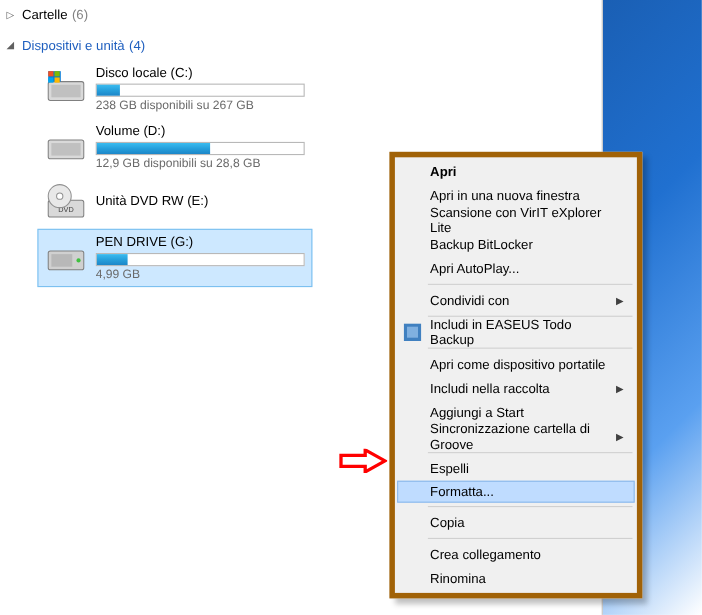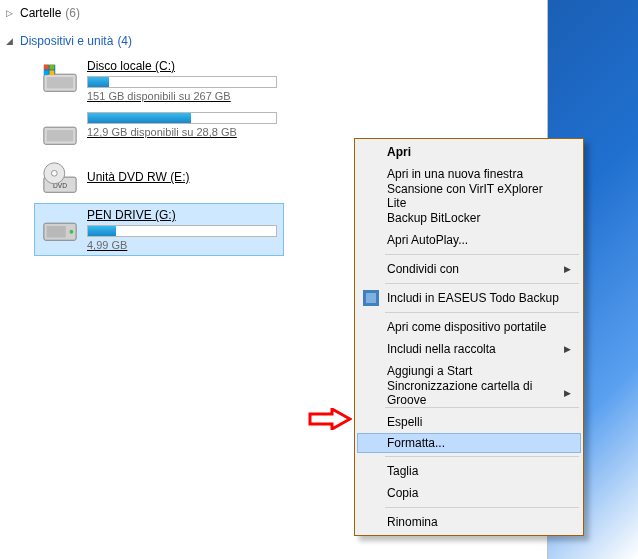--- a/index.html
+++ b/index.html
@@ -5,33 +5,33 @@
 * { margin: 0; padding: 0; box-sizing: border-box; font-family: "Segoe UI", Tahoma, sans-serif; }
 body { width: 638px; height: 559px; background: #fff; position: relative; overflow: hidden; font-size: 12px; }
 .desktop-bg { position: absolute; top: 0; right: 0; width: 90px; height: 559px;
   background: linear-gradient(135deg, #1a5fb4 0%, #2070d0 35%, #5aa0f0 70%, #fff 100%); }
 .explorer { position: absolute; top: 0; left: 0; width: 548px; height: 559px; background: #fff; border-right: 1px solid #c0c0c0; }
 .tree-group { padding: 4px 6px 6px 6px; }
 .tree-row { display: flex; align-items: center; gap: 4px; padding: 2px 0; color: #000; font-size: 12px; }
 .arrow { width: 10px; color: #606060; font-size: 9px; display: inline-block; }
 .count { color: #808080; }
 .blue-link { color: #1f5fbf; }
-.drives { padding: 4px 12px 0 28px; text-decoration: underline; }
+.drives { padding: 4px 12px 0 28px; }
 .drive-area { display: flex; flex-wrap: wrap; gap: 0; }
 .drive { display: flex; width: 250px; padding: 4px 6px; gap: 8px; align-items: flex-start; border: 1px solid transparent; }
 .drive.selected { background: #cde8ff; border: 1px solid #7cc0f0; justify-content: flex-end; }
 .drive-icon { width: 38px; height: 38px; flex-shrink: 0; }
 .drive-info { flex: 1; min-width: 0; }
 .drive-name { font-size: 12px; color: #000; margin-bottom: 3px; }
 .usage-bar { width: 100%; height: 12px; border: 1px solid #b8b8b8; background: #fff; margin-bottom: 2px; position: relative; }
 .usage-fill { position: absolute; top: 0; left: 0; height: 100%;
   background: linear-gradient(to bottom, #3abcf0 0%, #26a0dc 50%, #1c86c8 100%); }
 .drive-sub { font-size: 11px; color: #6a6a6a; white-space: nowrap; overflow: hidden; text-overflow: clip; }
 .ctx-menu { position: absolute; top: 138px; left: 354px; width: 230px; background: #f0f0f0;
-  border: 1px solid #a16207; box-shadow: 5px 5px 5px rgba(0,0,0,0.25); padding: 2px; z-index: 10; }
+  border: 5px solid #a16207; box-shadow: 5px 5px 5px rgba(0,0,0,0.25); padding: 2px; z-index: 10; }
 .ctx-item { display: flex; align-items: center; height: 22px; padding: 0 18px 0 30px; font-size: 12px; position: relative; }
 .ctx-item.bold { font-weight: 700; }
 .ctx-item.highlight { background: #bfdcff; border: 1px solid #8bb8ea; height: 20px; padding-left: 29px; }
 .ctx-sep { height: 1px; background: #d0d0d0; margin: 3px 2px 3px 28px; }
 .ctx-arrow { position: absolute; right: 10px; font-size: 9px; color: #404040; }
 .ctx-icon { position: absolute; left: 6px; width: 16px; height: 16px; top: 3px; }
 .red-arrow { position: absolute; top: 408px; left: 308px; z-index: 5; }
 </style>
 </head>
 <body>
@@ -66,30 +66,31 @@
             <rect x="3" y="6" width="5" height="5" fill="#f25022"></rect>
             <rect x="9" y="6" width="5" height="5" fill="#7fba00"></rect>
             <rect x="3" y="12" width="5" height="5" fill="#00a4ef"></rect>
             <rect x="9" y="12" width="5" height="5" fill="#ffb900"></rect>
           </svg>
           <div class="drive-info">
             <div class="drive-name">Disco locale (C:)</div>
             <div class="usage-bar">
                 <div class="usage-fill" style="width:11%"></div>
               </div>
-            <div class="drive-sub">151 GB disponibili su 267 GB</div>
+            <div class="drive-sub">238 GB disponibili su 267 GB</div>
           </div>
         </div>
 
         <div class="drive">
           <svg class="drive-icon" viewBox="0 0 40 40">
             <rect x="3" y="16" width="34" height="18" rx="2" fill="#d9d9d9" stroke="#808080"></rect>
             <rect x="6" y="19" width="28" height="12" fill="#c0c0c0"></rect>
           </svg>
           <div class="drive-info">
+            <div class="drive-name">Volume (D:)</div>
             <div class="usage-bar">
                 <div class="usage-fill" style="width:55%"></div>
               </div>
             <div class="drive-sub">12,9 GB disponibili su 28,8 GB</div>
           </div>
         </div>
 
         <div class="drive">
           <svg class="drive-icon" viewBox="0 0 40 40">
             <rect x="3" y="18" width="34" height="16" rx="2" fill="#d9d9d9" stroke="#808080"></rect>
@@ -172,22 +173,22 @@
     </div>
   <div class="ctx-sep"></div>
   <div class="ctx-item">
       <span>Espelli</span>
     </div>
   <div class="ctx-item highlight">
       <span>Formatta...</span>
     </div>
   <div class="ctx-sep"></div>
   <div class="ctx-item">
-      <span>Taglia</span>
-    </div>
-  <div class="ctx-item">
       <span>Copia</span>
     </div>
   <div class="ctx-sep"></div>
+  <div class="ctx-item">
+      <span>Crea collegamento</span>
+    </div>
   <div class="ctx-item">
       <span>Rinomina</span>
     </div>
 </div>
 
 </body></html>

